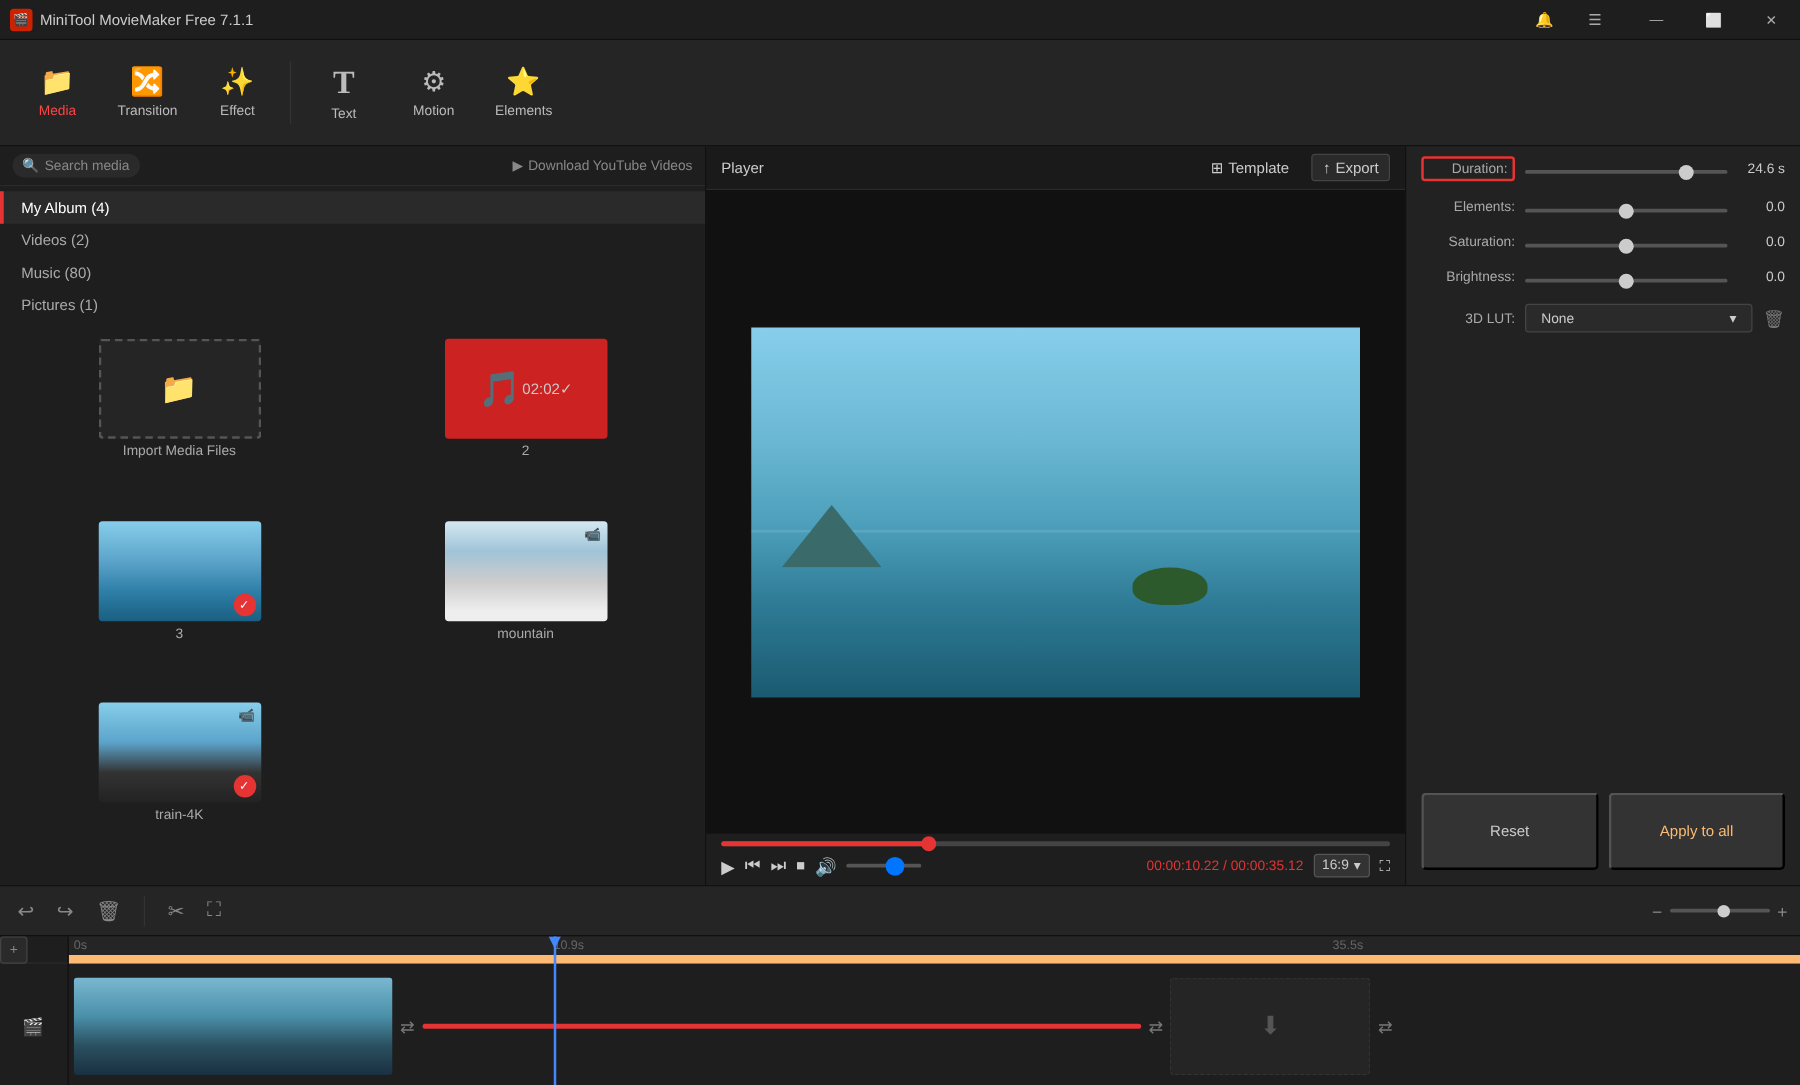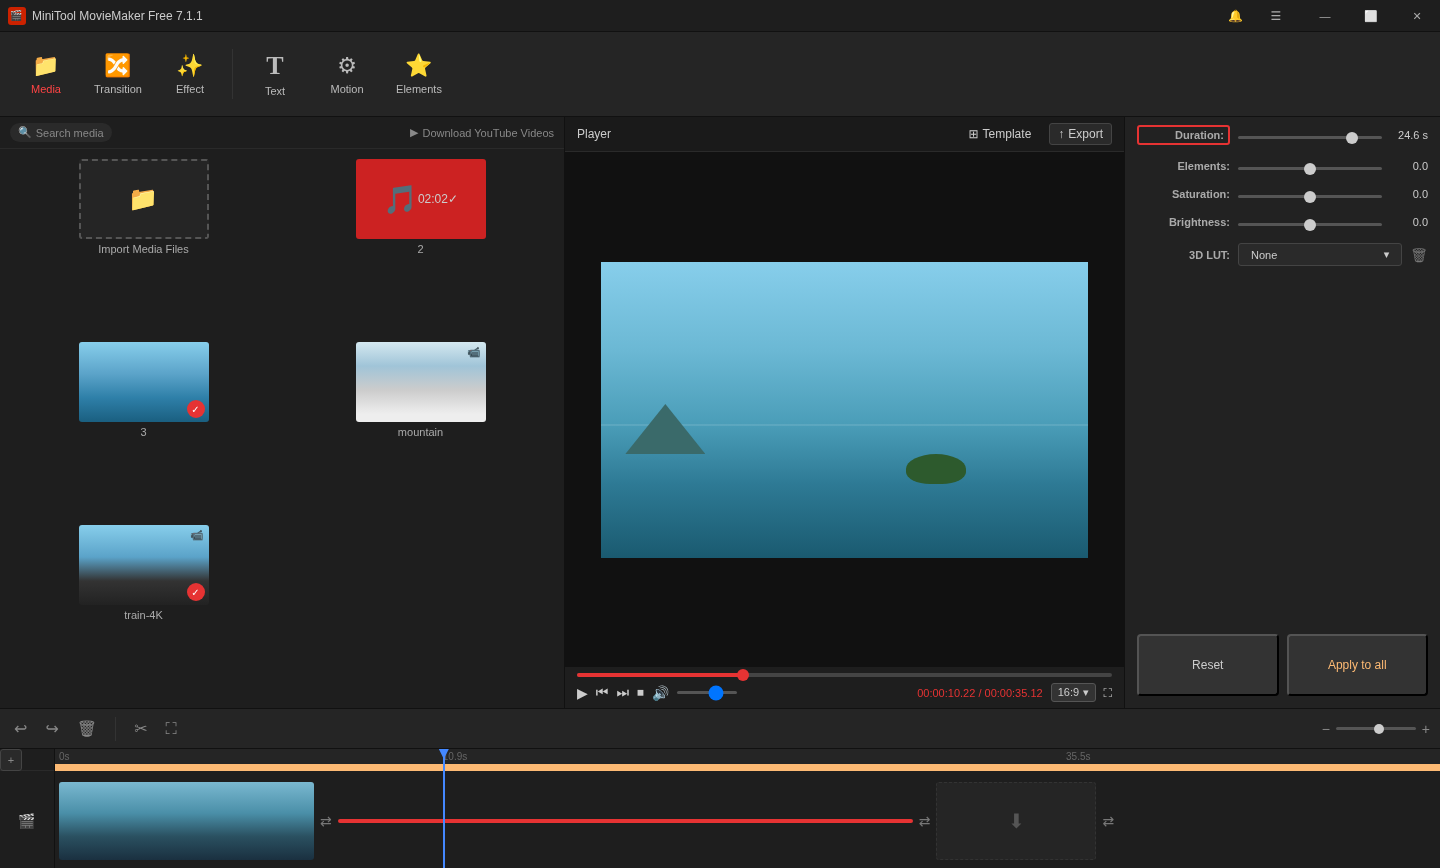--- a/index.html
+++ b/index.html
@@ -258,21 +258,21 @@
     }
     .panel-tab.active { background: #333; color: #ddd; }
 
     .property-section { padding: 8px 12px; }
     .property-row {
       display: flex;
       align-items: center;
       margin-bottom: 14px;
       gap: 8px;
     }
-    .prop-label { width: 93px; font-size: 11px; color: #aaa; text-align: right; flex-shrink: 0; font-weight: bold; }
+    .prop-label { width: 75px; font-size: 11px; color: #aaa; text-align: right; flex-shrink: 0; }
     .prop-slider-wrap { flex: 1; position: relative; }
     .prop-slider {
       width: 100%;
       height: 3px;
       background: #555;
       border-radius: 2px;
       appearance: none;
       cursor: pointer;
       outline: none;
     }
@@ -488,20 +488,26 @@
   <div id="left-panel">
     <div class="panel-top">
       <div class="search-box">
         <span>🔍</span>
         <span>Search media</span>
       </div>
       <div class="download-yt">
         <span>▶</span>
         <span>Download YouTube Videos</span>
       </div>
+    </div>
+    <div class="side-menu">
+      <div class="side-item active">My Album (4)</div>
+      <div class="side-item">Videos (2)</div>
+      <div class="side-item">Music (80)</div>
+      <div class="side-item">Pictures (1)</div>
     </div>
     <div id="media-grid">
 
       <div class="media-item">
         <div class="media-thumb import-box">
           <span style="font-size:24px; color:#666;">📁</span>
         </div>
         <span class="media-name">Import Media Files</span>
       </div>
 

